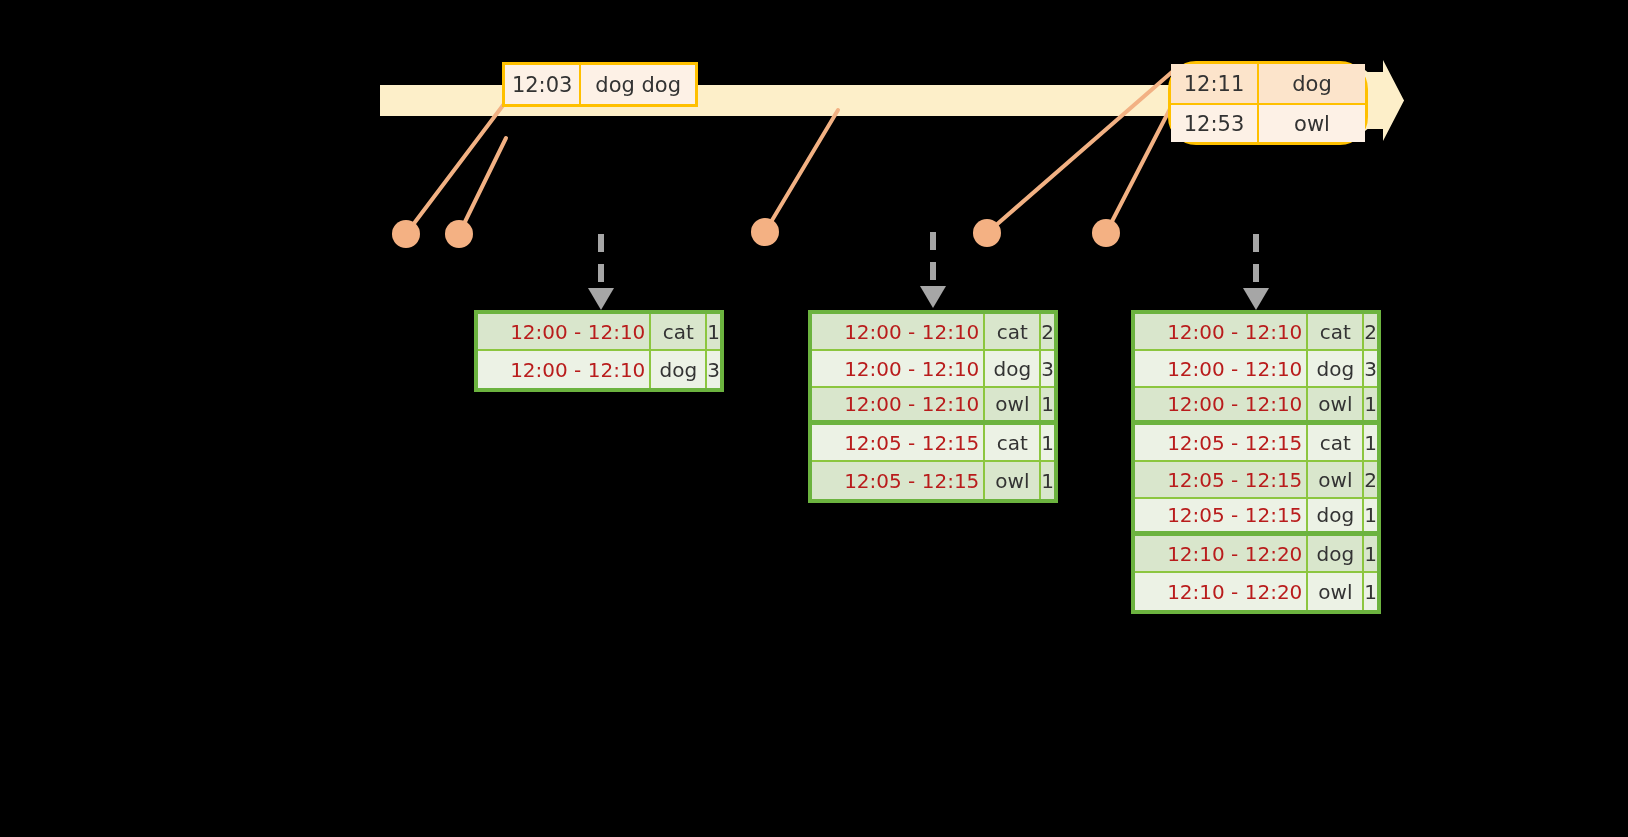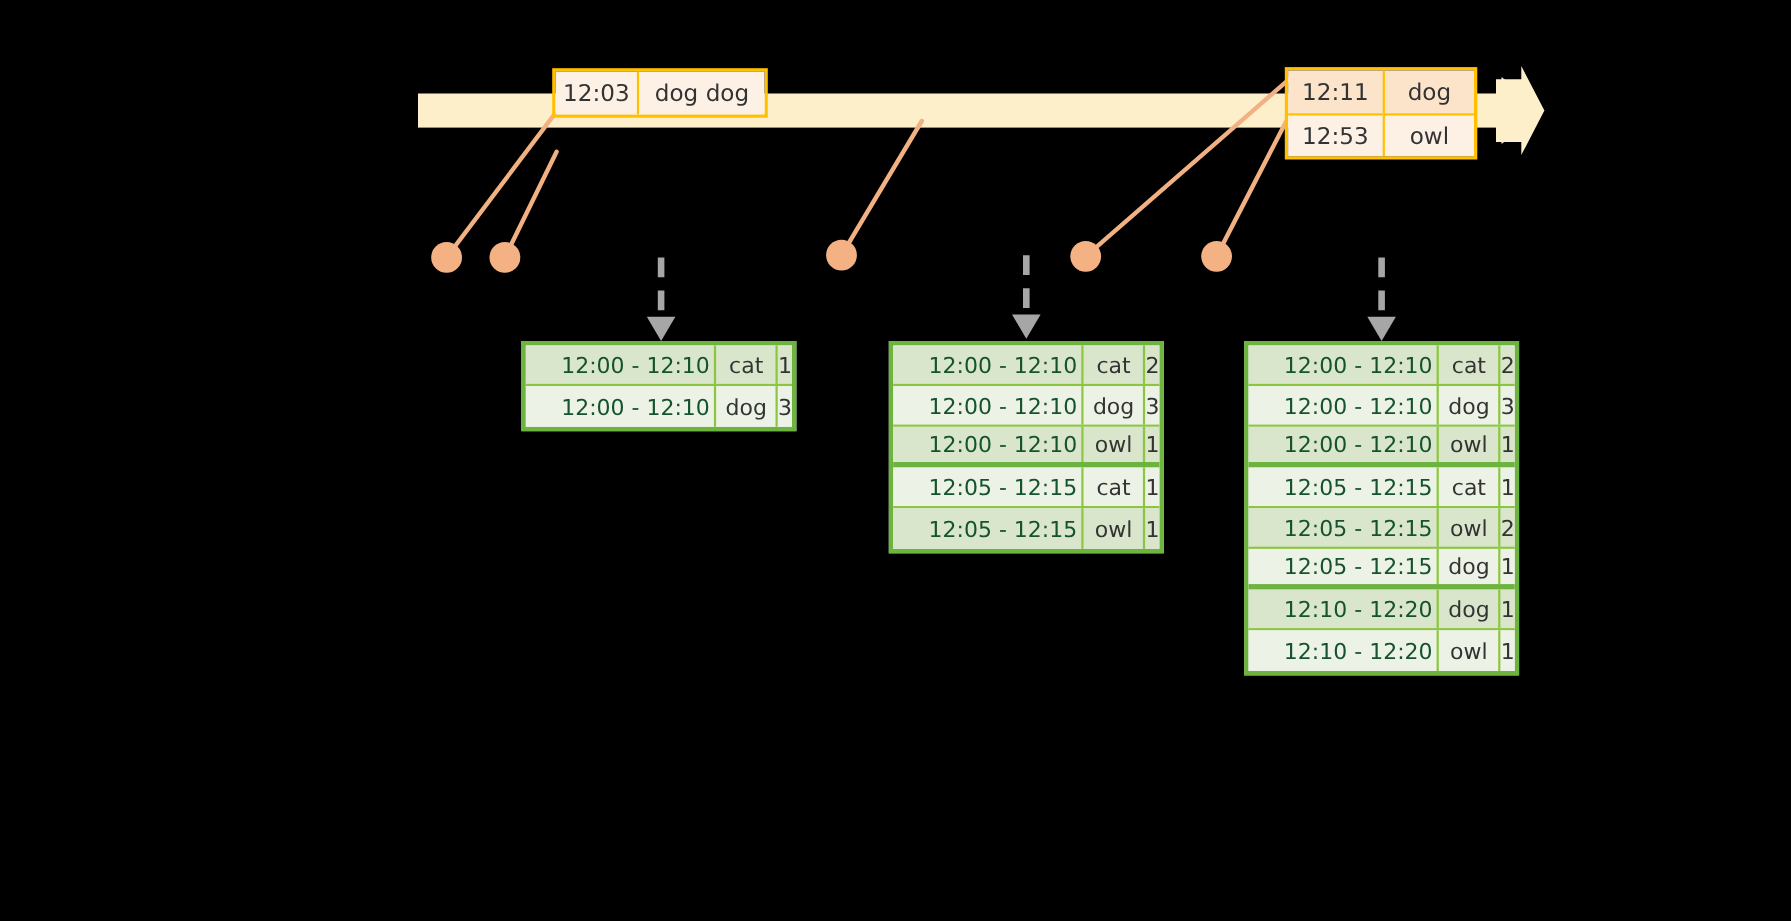--- a/index.html
+++ b/index.html
@@ -19,21 +19,21 @@
   .evt-val{flex:1;display:flex;align-items:center;justify-content:center;
            font-size:21px;color:#333;padding:0 14px;white-space:nowrap;}
 
   
   .rtable{position:absolute;border:4px solid #6CB33F;box-sizing:border-box;background:#E6EFE0;}
   .rrow{display:flex;height:37px;box-sizing:border-box;border-bottom:2px solid #8CC63F;}
   .rrow:last-child{border-bottom:none;}
   .rrow.grp{border-bottom:5px solid #6CB33F;}
   .rrow.sh-a{background:#D9E6CC;}
   .rrow.sh-b{background:#ECF2E5;}
-  .c-win{display:flex;align-items:center;justify-content:center;font-size:20px;color:#14532d;
+  .c-win{display:flex;align-items:center;justify-content:center;font-size:20px;color:#b91c1c;
          border-right:2px solid #8CC63F;white-space:nowrap;margin-left:28px;}
   .c-key{display:flex;align-items:center;justify-content:center;font-size:20px;color:#333;
          border-right:2px solid #8CC63F;}
   .c-cnt{display:flex;align-items:center;justify-content:center;font-size:20px;color:#333;}
 </style>
 </head>
 <body>
 
 <div id="stage">
 
@@ -78,21 +78,21 @@
   </svg>
 
   <div class="evt-group" style="left:502px;top:62px;width:196px;">
     <div class="evt-row shade-b">
       <span class="evt-time">12:03</span>
       <span class="evt-val">dog dog</span>
     </div>
   </div>
 
 
-  <div class="evt-group" style="left:1168px;top:61px;width:175px;">
+  <div class="evt-group" style="left:1168px;top:61px;width:200px;border-radius:28px;">
     <div class="evt-row shade-a">
       <span class="evt-time">12:11</span>
       <span class="evt-val">dog</span>
     </div>
     <div class="evt-row shade-b">
       <span class="evt-time">12:53</span>
       <span class="evt-val">owl</span>
     </div>
   </div>
 

